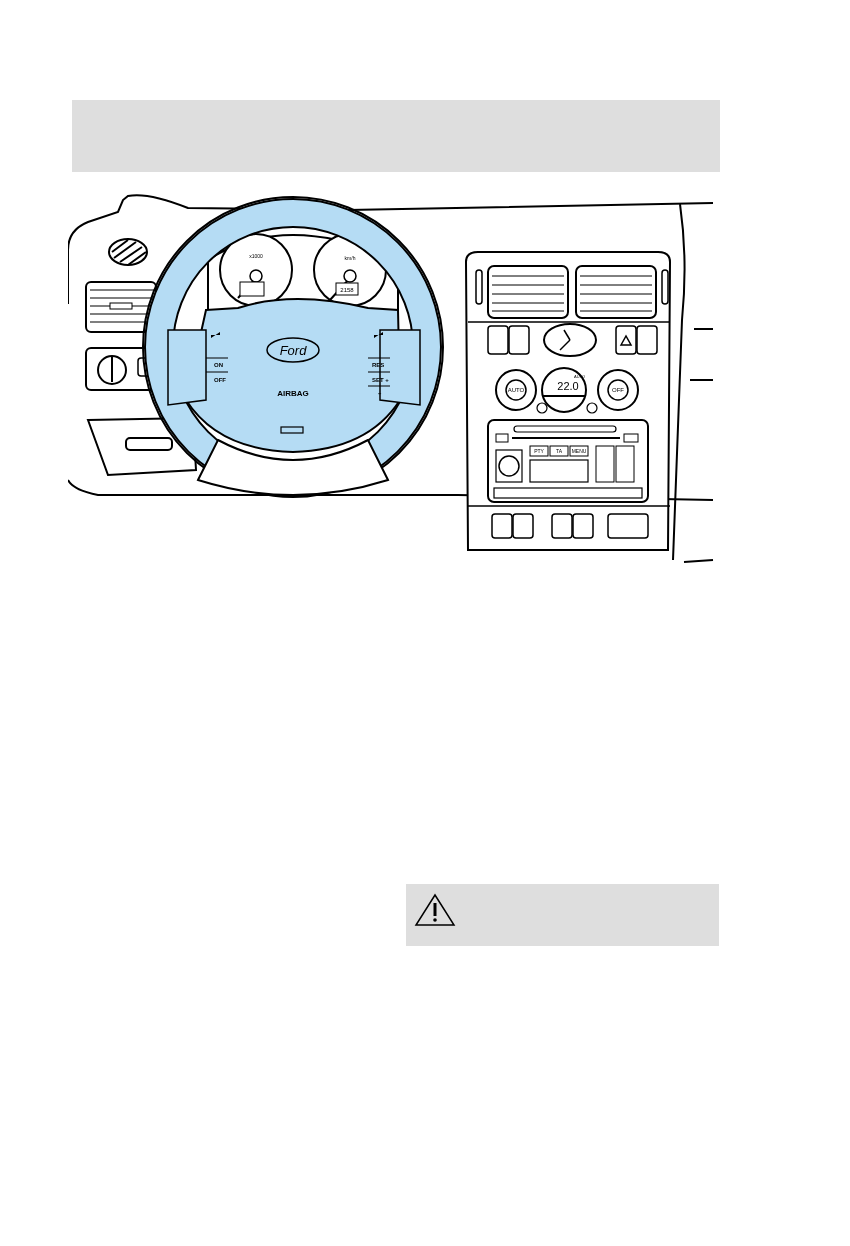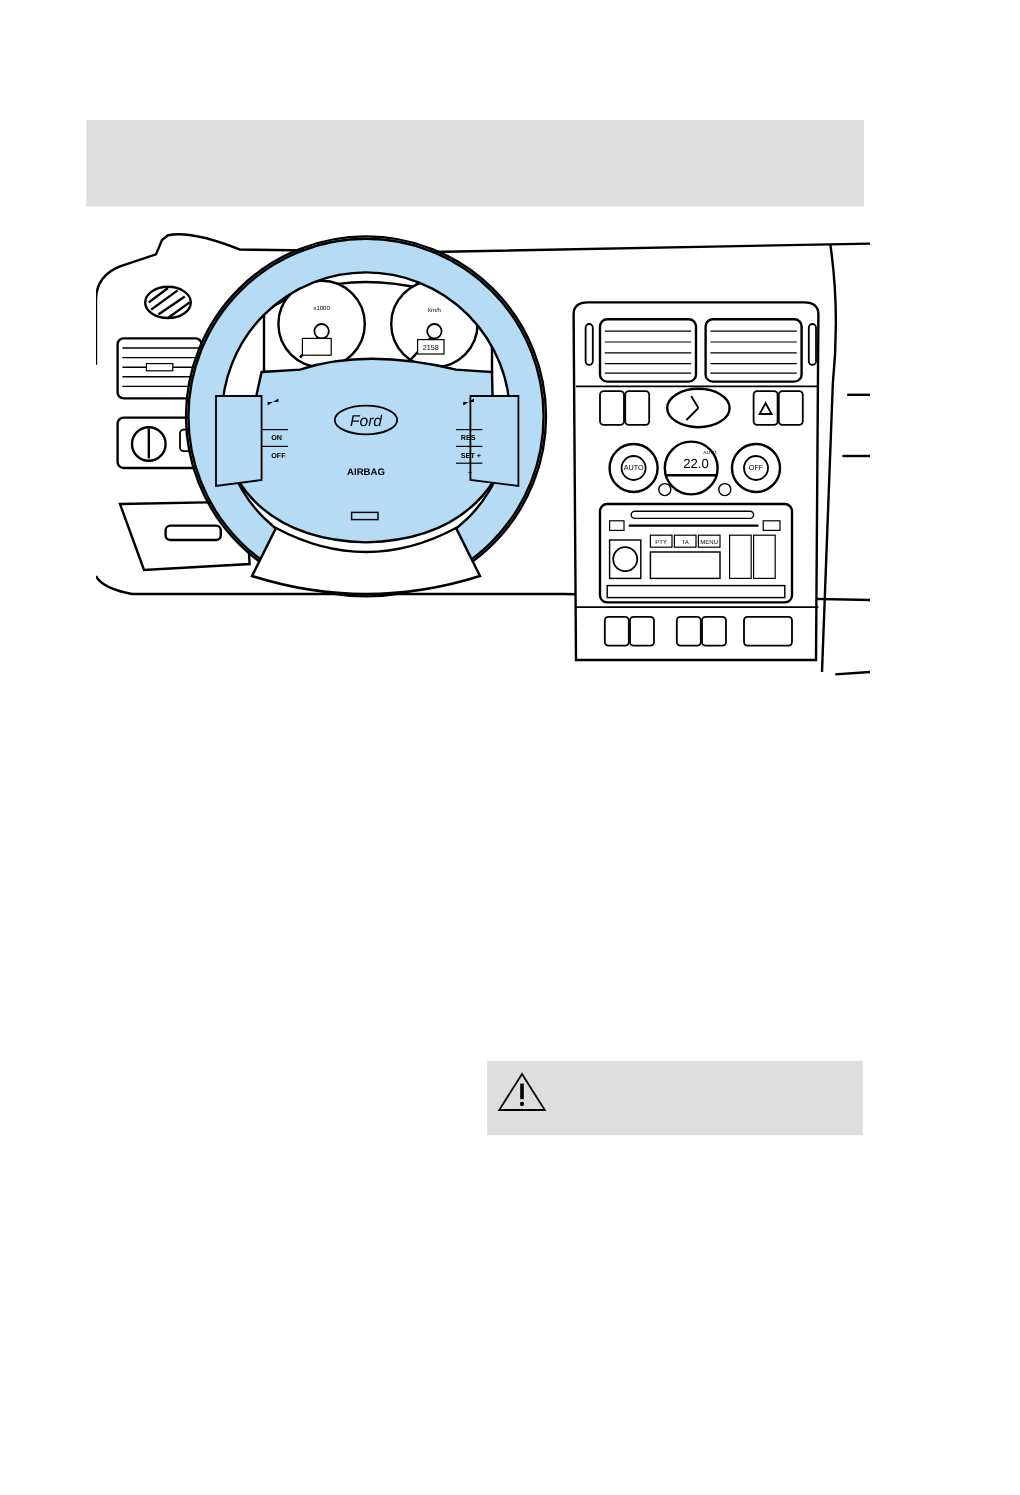--- a/index.html
+++ b/index.html
@@ -1,20 +1,20 @@
 <!DOCTYPE html>
 <html><head>
 <meta charset="utf-8">
 <style>
   html, body { margin: 0; padding: 0; background: #ffffff; }
   body { width: 850px; height: 1246px; position: relative; overflow: hidden;
          font-family: "Liberation Sans", sans-serif; }
   .header-bar { position: absolute; left: 72px; top: 100px; width: 648px; height: 72px;
                 background: #dedede; }
-  .diagram { position: absolute; left: 80px; top: 190px; width: 650px; height: 380px; }
+  .diagram { position: absolute; left: 68px; top: 190px; width: 650px; height: 380px; }
   .warning-box { position: absolute; left: 406px; top: 884px; width: 313px; height: 62px;
                  background: #dedede; }
   .warning-icon { position: absolute; left: 8px; top: 8px; width: 42px; height: 36px; }
   svg text { font-family: "Liberation Sans", sans-serif; }
 </style>
 </head>
 <body>
 
 <div class="header-bar"></div>
 

